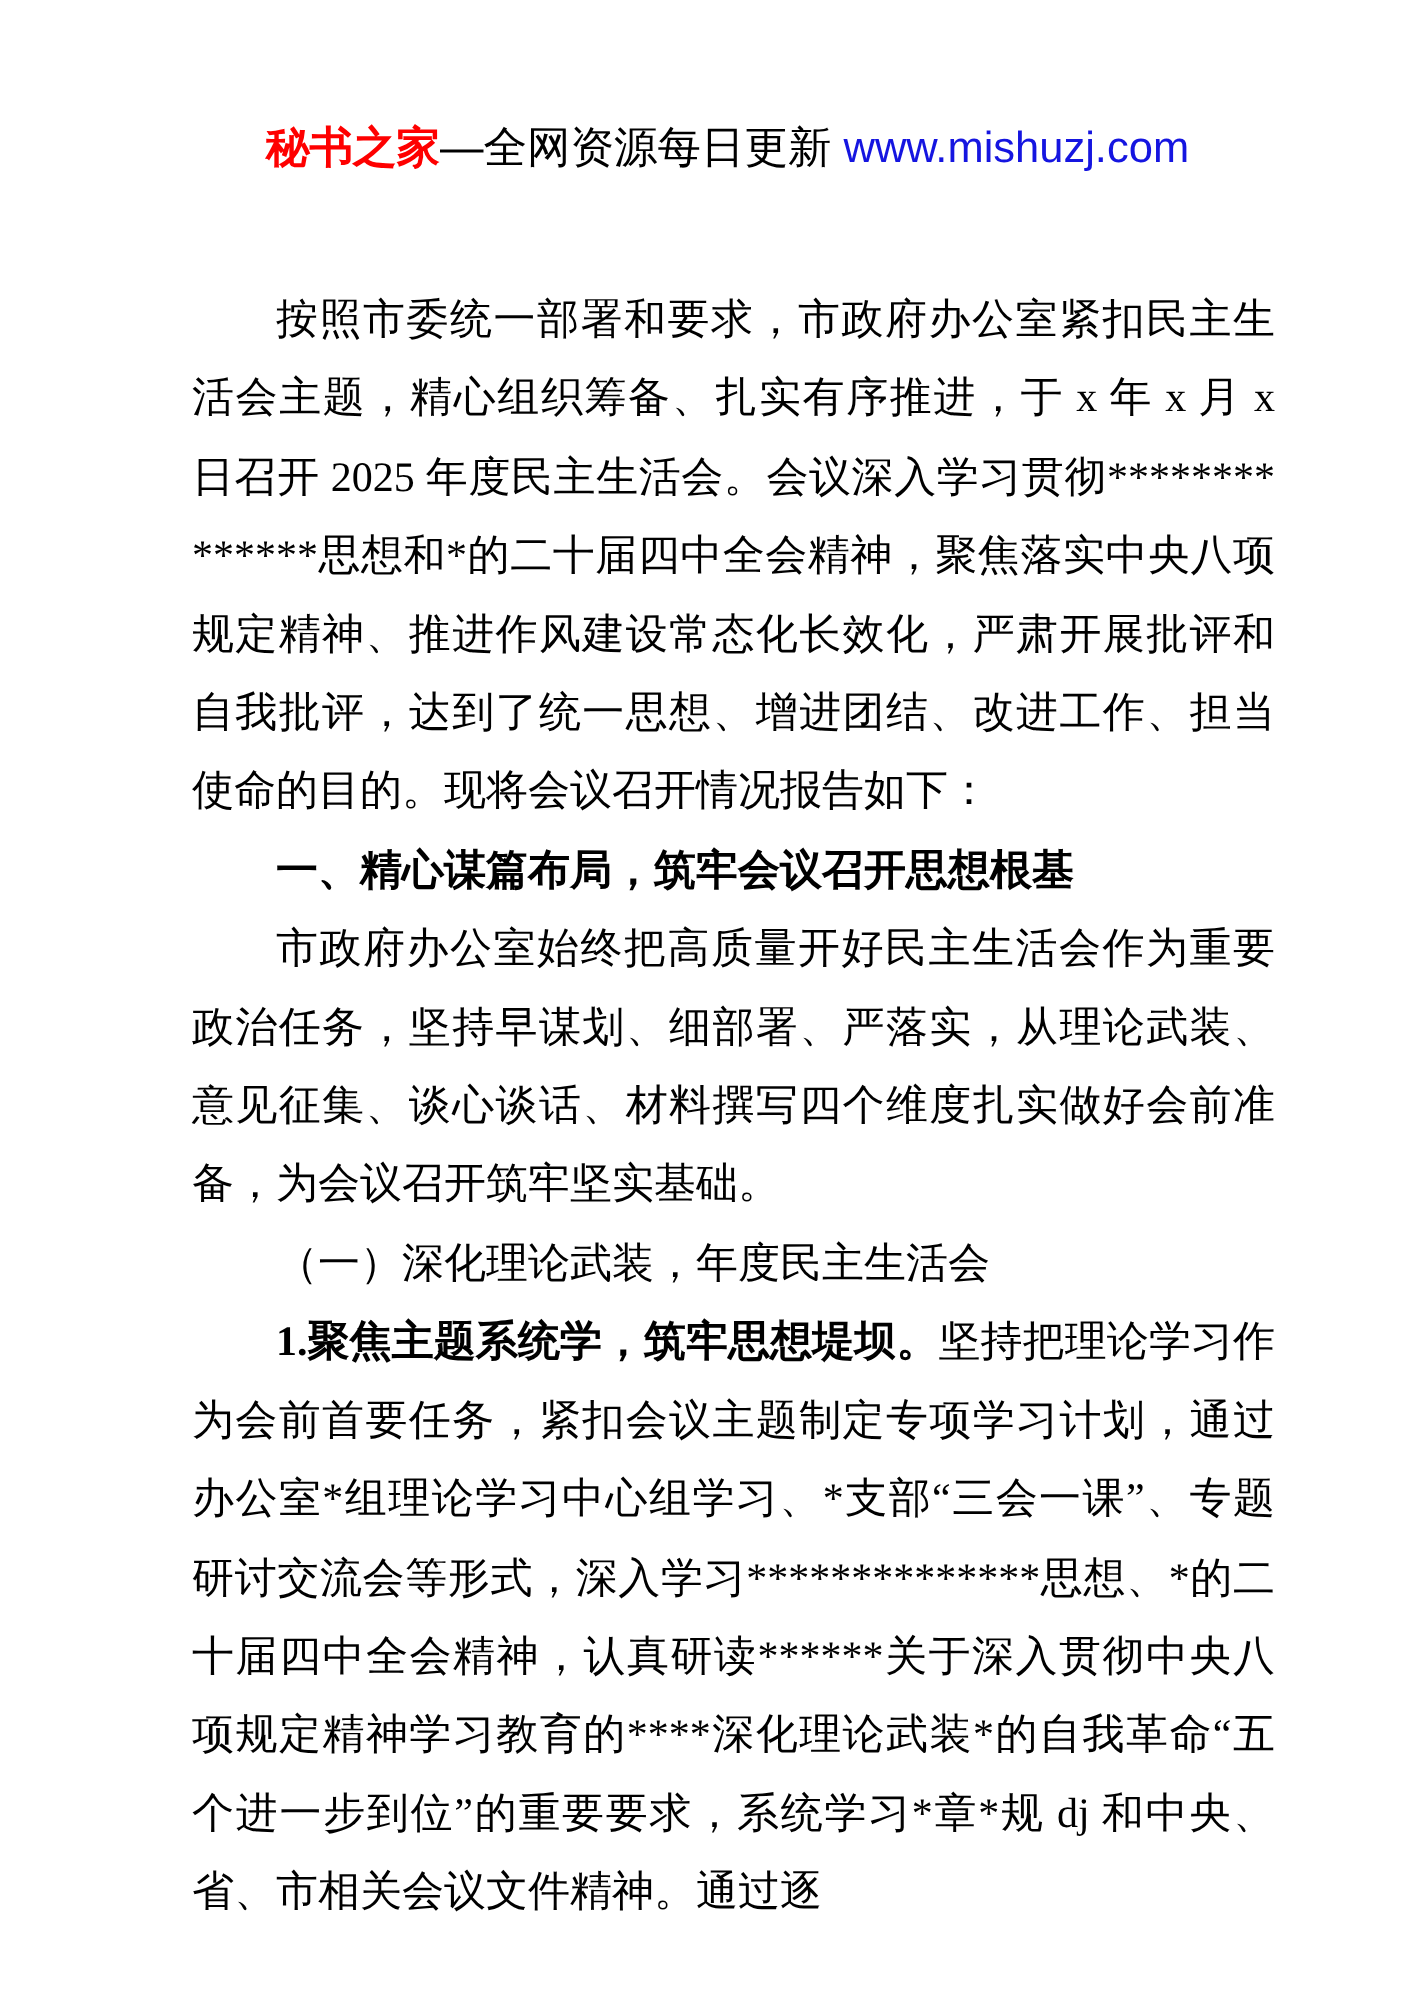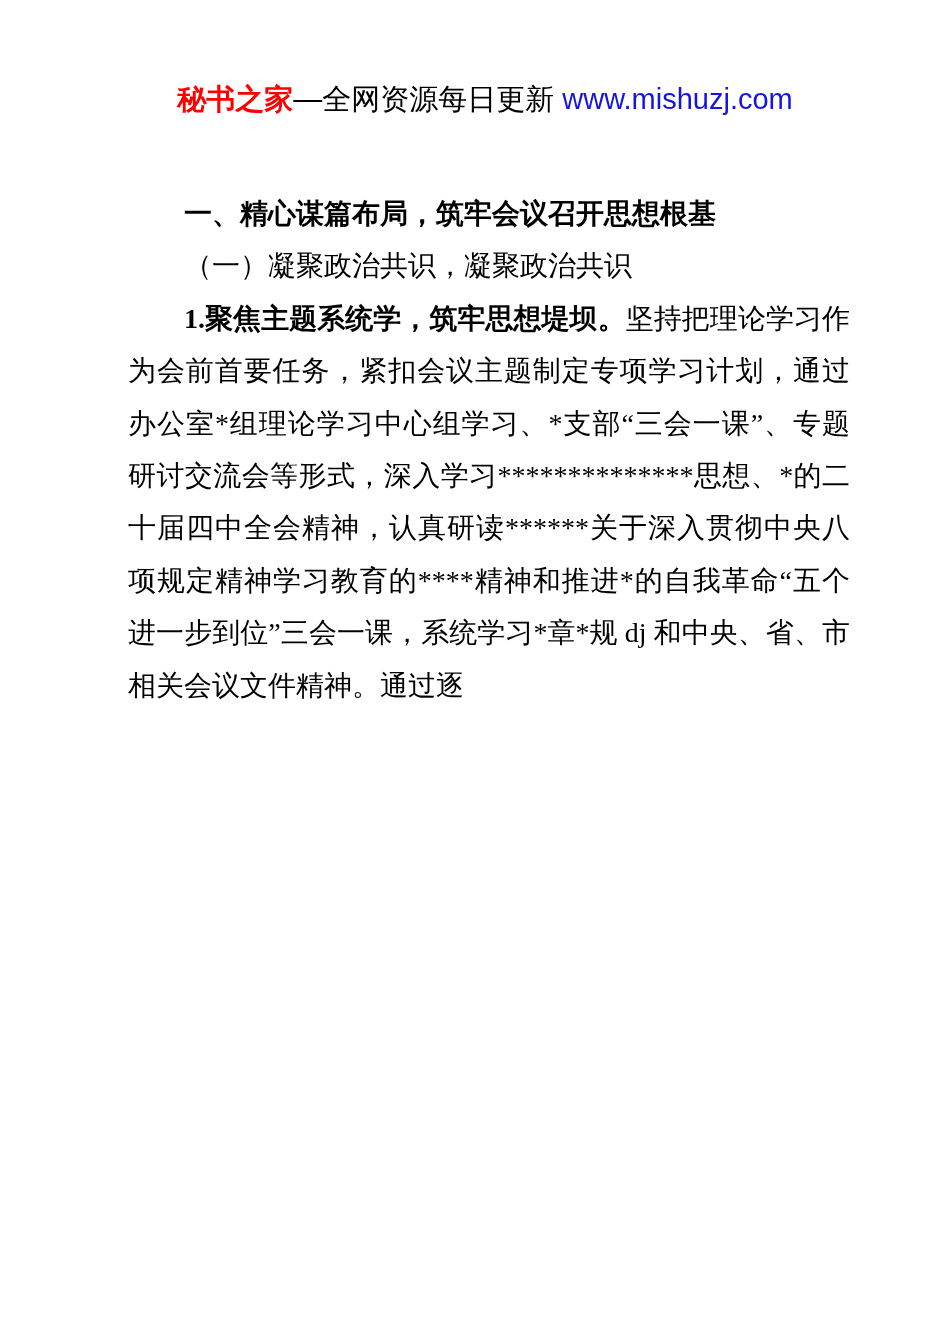--- a/index.html
+++ b/index.html
@@ -56,18 +56,20 @@
   }
 </style>
 </head>
 <body>
 
 <div class="page">
 
   <div class="site-header"><span class="site-name" style="color: rgb(254, 0, 0);">秘书之家</span><span class="tagline" style="color: rgb(0, 0, 0);">—全网资源每日更新 </span><a class="site-url" href="#" style="color: rgb(21, 21, 224);">www.mishuzj.com</a></div>
 
   <div class="doc-body">
+    <p class="para">按照市委统一部署和要求，市政府办公室紧扣民主生活会主题，精心组织筹备、扎实有序推进，于 x 年 x 月 x 日召开 2025 年度民主生活会。会议深入学习贯彻**************思想和*的二十届四中全会精神，聚焦落实中央八项规定精神、推进作风建设常态化长效化，严肃开展批评和自我批评，达到了统一思想、增进团结、改进工作、担当使命的目的。现将会议召开情况报告如下：</p>
     <p class="para h-bold">一、精心谋篇布局，筑牢会议召开思想根基</p>
-    <p class="para">（一）凝聚政治共识，凝聚政治共识</p>
-    <p class="para"><b class="lead">1.聚焦主题系统学，筑牢思想堤坝。</b><span>坚持把理论学习作为会前首要任务，紧扣会议主题制定专项学习计划，通过办公室*组理论学习中心组学习、*支部“三会一课”、专题研讨交流会等形式，深入学习**************思想、*的二十届四中全会精神，认真研读******关于深入贯彻中央八项规定精神学习教育的****精神和推进*的自我革命“五个进一步到位”三会一课，系统学习*章*规 dj 和中央、省、市相关会议文件精神。通过逐</span></p>
+    <p class="para">市政府办公室始终把高质量开好民主生活会作为重要政治任务，坚持早谋划、细部署、严落实，从理论武装、意见征集、谈心谈话、材料撰写四个维度扎实做好会前准备，为会议召开筑牢坚实基础。</p>
+    <p class="para">（一）深化理论武装，年度民主生活会</p>
+    <p class="para"><b class="lead">1.聚焦主题系统学，筑牢思想堤坝。</b><span>坚持把理论学习作为会前首要任务，紧扣会议主题制定专项学习计划，通过办公室*组理论学习中心组学习、*支部“三会一课”、专题研讨交流会等形式，深入学习**************思想、*的二十届四中全会精神，认真研读******关于深入贯彻中央八项规定精神学习教育的****深化理论武装*的自我革命“五个进一步到位”的重要要求，系统学习*章*规 dj 和中央、省、市相关会议文件精神。通过逐</span></p>
   </div>
 
 </div>
 
 </body></html>

